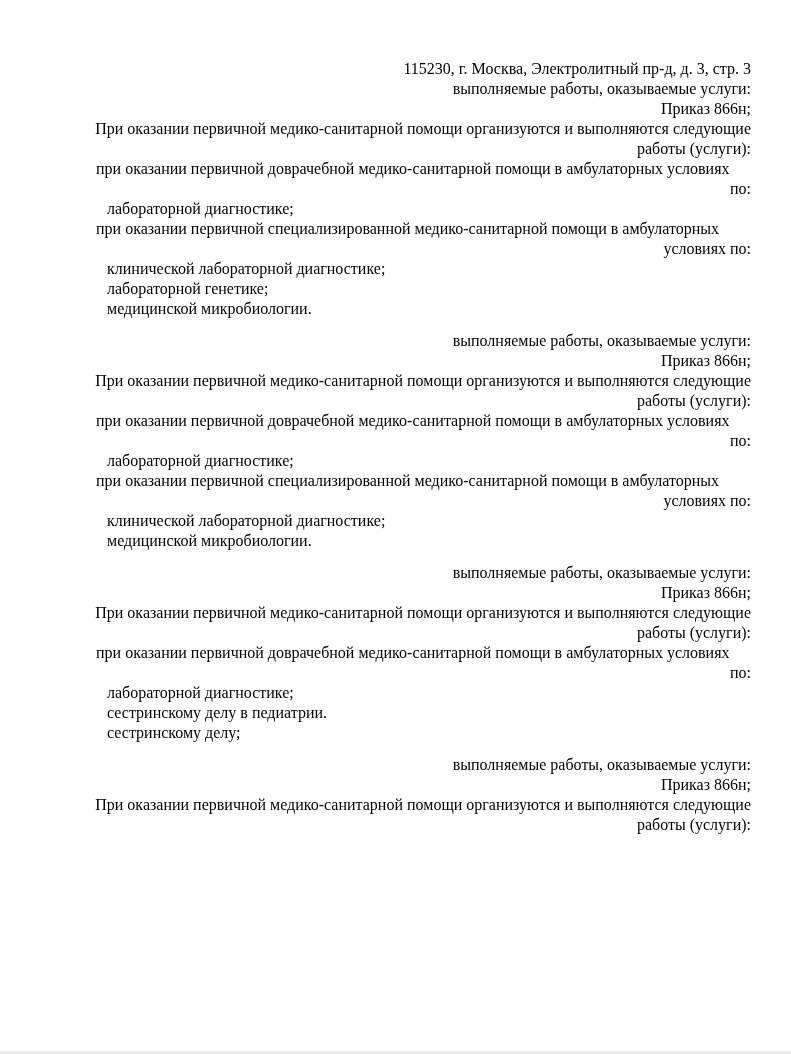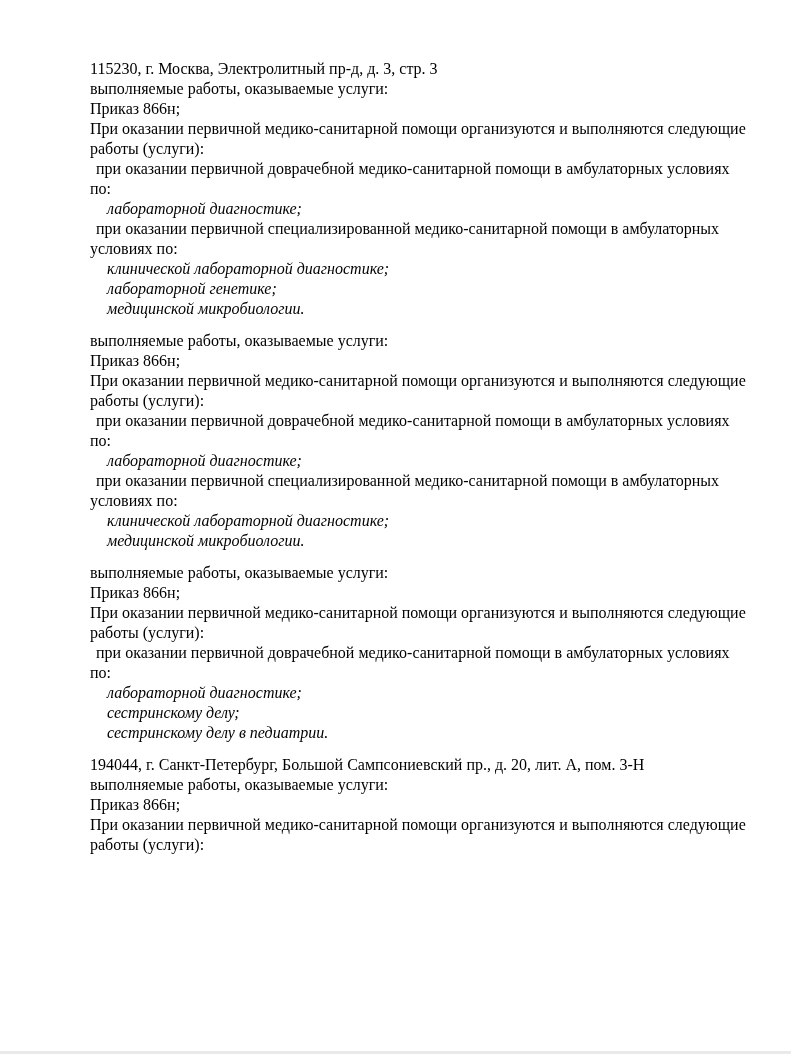--- a/index.html
+++ b/index.html
@@ -20,23 +20,23 @@
   .page {
     padding: 59px 40px 0 90px;
   }
   .license-section {
     margin: 0 0 12px 0;
   }
   .line {
     line-height: 20px;
     white-space: nowrap;
   }
-  .i0 { padding-left: 0; }
+  .i0 { padding-left: 0; text-align: right; }
   .i1 { padding-left: 6px; font-family: Liberation Serif, serif; }
-  .i2 { padding-left: 17px; font-style: italic; }
+  .i2 { padding-left: 17px; }
   .bottom-edge {
     position: absolute;
     left: 0;
     bottom: 0;
     width: 100%;
     height: 3px;
     background: #eaeaea;
   }
 </style>
 </head>
@@ -72,25 +72,24 @@
       <div class="line i2">медицинской микробиологии.</div>
     </section>
     <section class="license-section">
       <div class="line i0">выполняемые работы, оказываемые услуги:</div>
       <div class="line i0">Приказ 866н;</div>
       <div class="line i0">При оказании первичной медико-санитарной помощи организуются и выполняются следующие</div>
       <div class="line i0">работы (услуги):</div>
       <div class="line i1">при оказании первичной доврачебной медико-санитарной помощи в амбулаторных условиях</div>
       <div class="line i0">по:</div>
       <div class="line i2">лабораторной диагностике;</div>
+      <div class="line i2">сестринскому делу в педиатрии.</div>
       <div class="line i2">сестринскому делу;</div>
-      <div class="line i2">сестринскому делу в педиатрии.</div>
     </section>
     <section class="license-section">
-      <div class="line i0">194044, г. Санкт-Петербург, Большой Сампсониевский пр., д. 20, лит. А, пом. 3-Н</div>
       <div class="line i0">выполняемые работы, оказываемые услуги:</div>
       <div class="line i0">Приказ 866н;</div>
       <div class="line i0">При оказании первичной медико-санитарной помощи организуются и выполняются следующие</div>
       <div class="line i0">работы (услуги):</div>
     </section>
   </main>
 
 <div class="bottom-edge"></div>
 
 </body></html>

